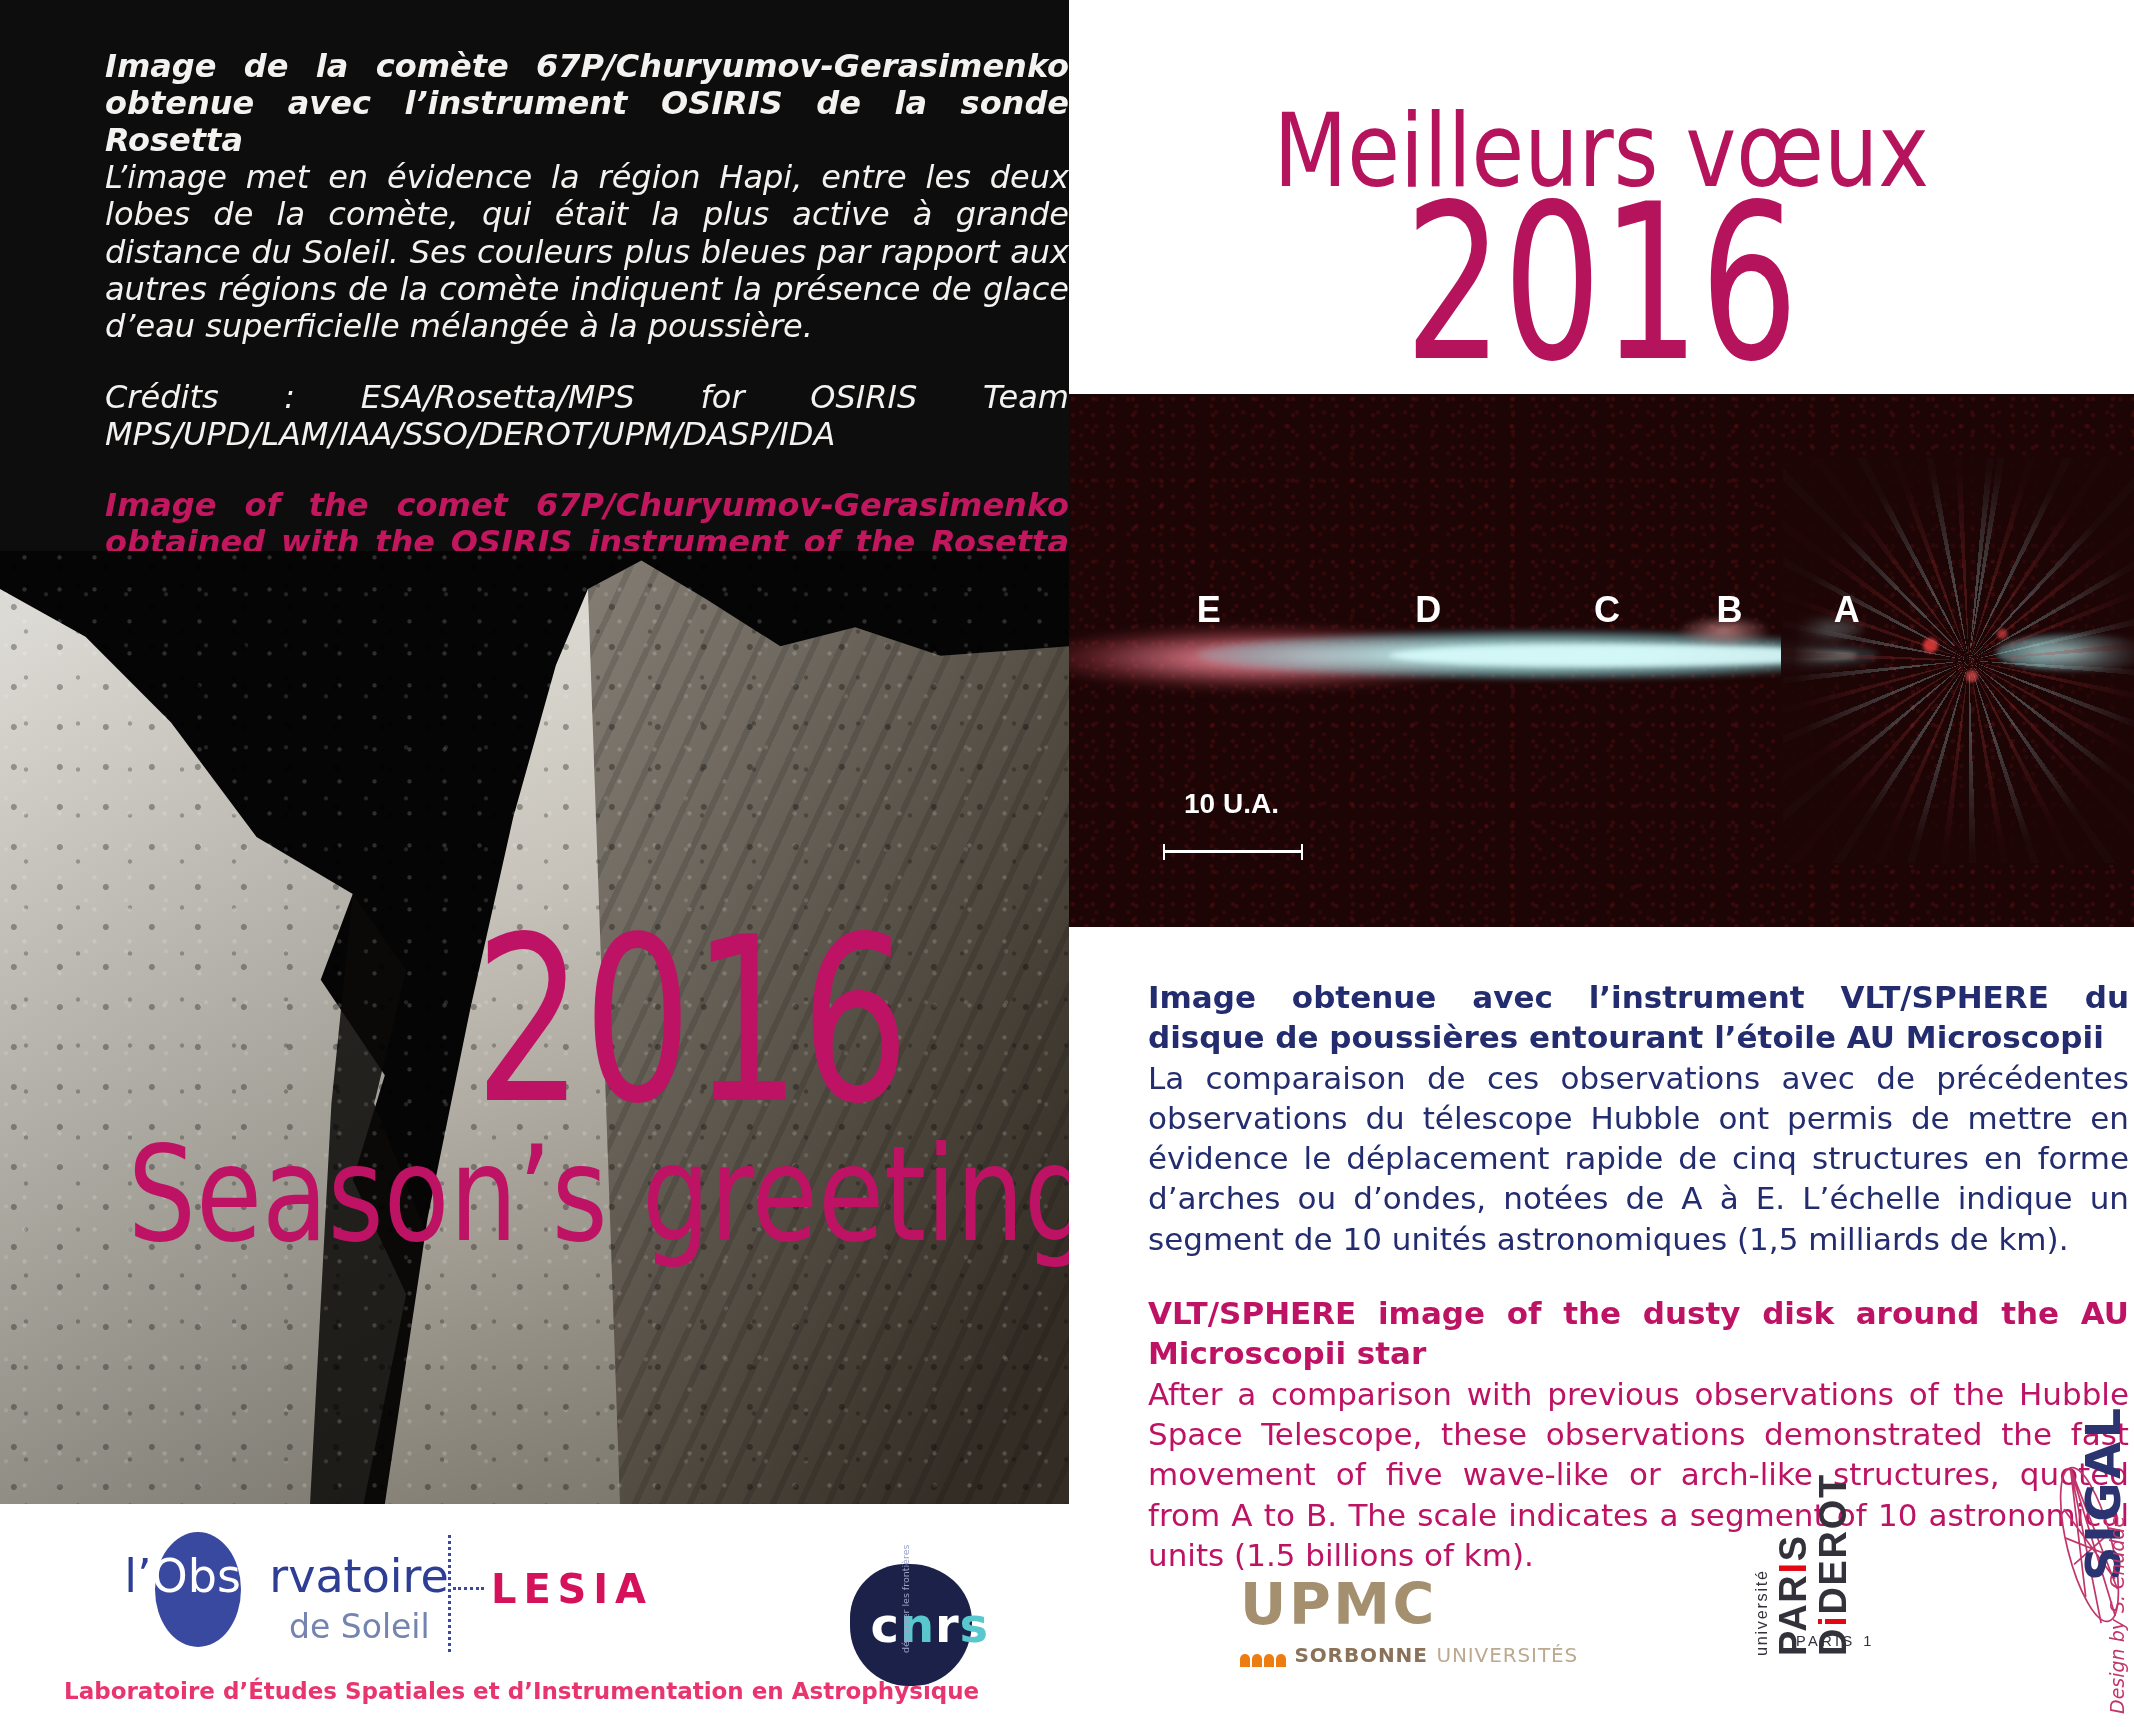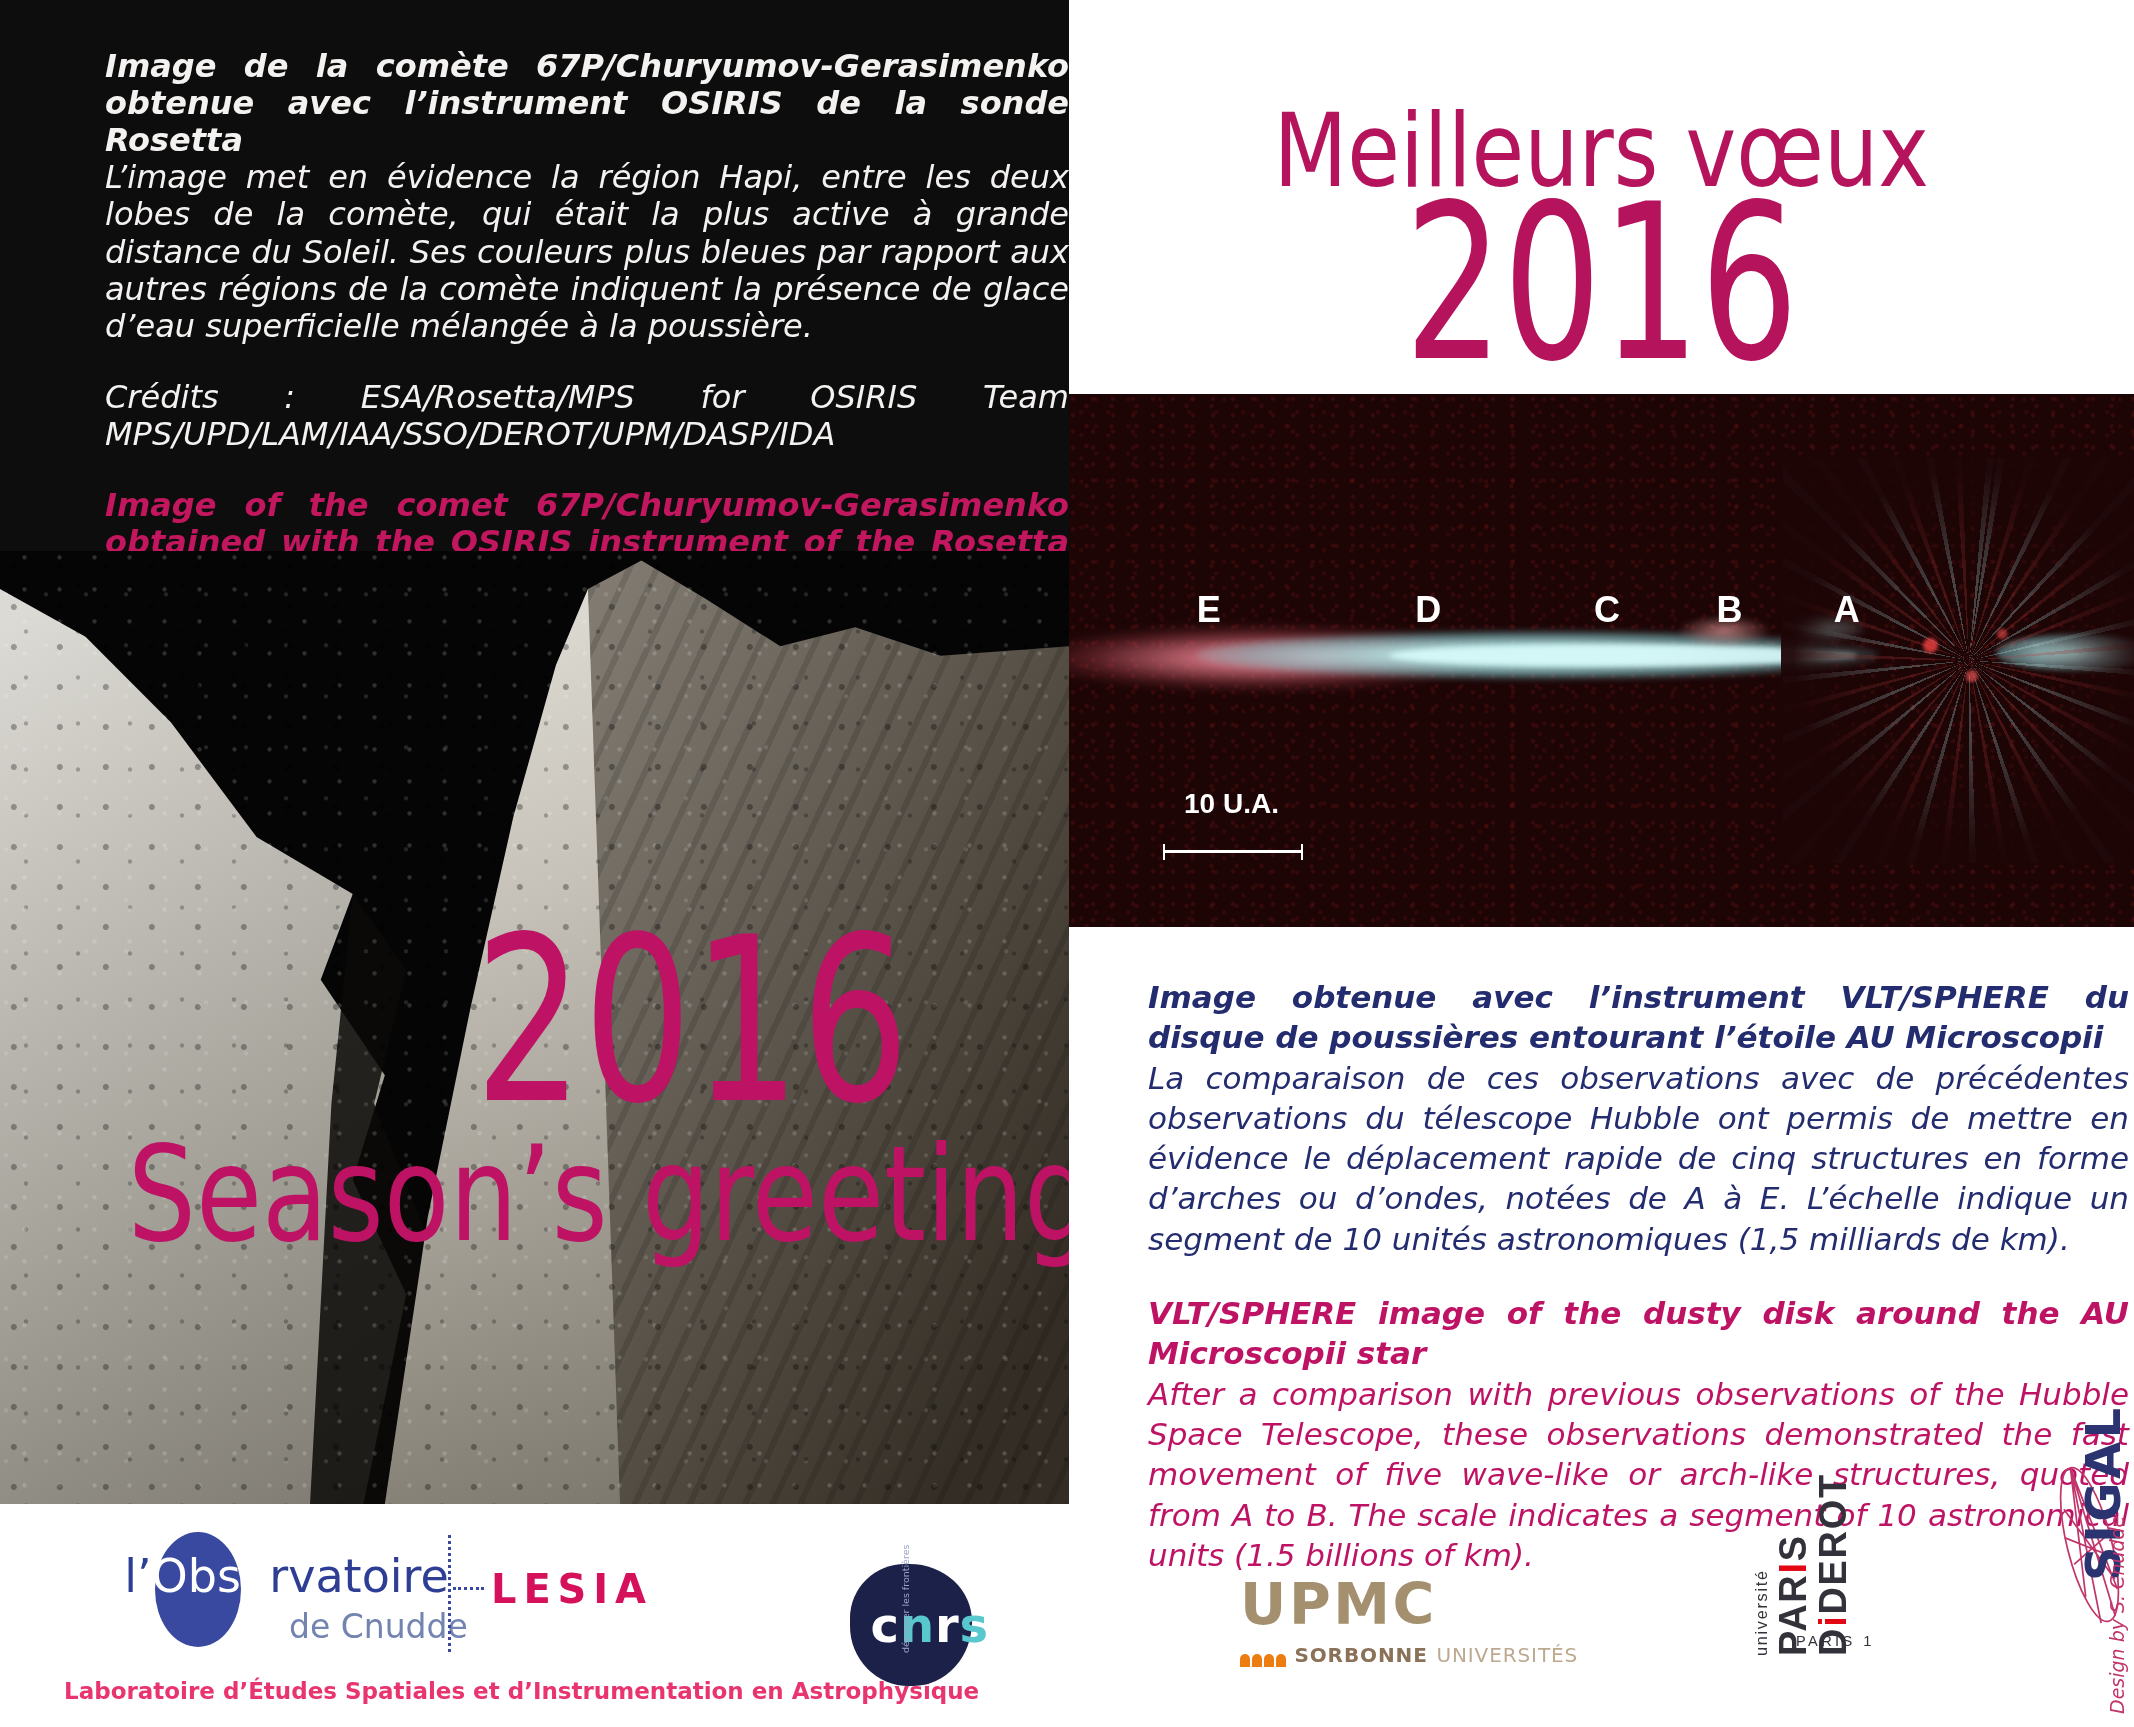--- a/index.html
+++ b/index.html
@@ -87,21 +87,21 @@
         radial-gradient(circle at 82% 28%,rgba(255,80,80,.55) 0 3.4px,transparent 6.9px);}
   .au-label{position:absolute;top:36.5%;color:#ffffff;font-family:"Liberation Sans",sans-serif;
       font-size:36px;font-weight:700;}
   .au-scale-label{position:absolute;left:10.8%;top:74%;color:#ffffff;
       font-family:"Liberation Sans",sans-serif;font-size:28px;font-weight:700;}
   .au-scale-bar{position:absolute;left:8.8%;top:85.5%;width:13.2%;border-top:3.4px solid #ffffff;}
   .au-scale-bar::before,.au-scale-bar::after{content:"";position:absolute;top:-8.6px;width:2.6px;height:15.5px;background:#fff;}
   .au-scale-bar::before{left:0;}
   .au-scale-bar::after{right:0;}
 
-  .right-text{left:1148px;top:977px;width:981px;font-style:italic;font-size:31px;line-height:1.30;
+  .right-text{left:1148px;top:977px;width:981px;font-size:31px;line-height:1.30;
       color:#232c6e;text-align:justify;}
   .right-text p{margin:0;}
   .magenta-txt{color:#be1364;}
 
   
   .obs-logo{left:103px;top:1530px;width:568px;height:138px;margin-left:16px;}
   .obs-ellipse{position:absolute;left:36px;top:1.7px;width:86px;height:115px;background:#3a49a0;border-radius:50%;}
   .obs-name{position:absolute;left:5.2px;top:19px;font-size:46px;font-weight:500;white-space:nowrap;
             font-family:"DejaVu Sans",sans-serif;}
   .obs-name .c1{color:#2e3e95;}
@@ -196,21 +196,21 @@
     <p>La comparaison de ces observations avec de précédentes observations du télescope Hubble ont permis de mettre en évidence le déplacement rapide de cinq structures en forme d’arches ou d’ondes, notées de A à E. L’échelle indique un segment de 10 unités astronomiques (1,5 milliards de km).</p>
     <p class="pt-gap bold magenta-txt">VLT/SPHERE image of the dusty disk around the AU Microscopii star</p>
     <p class="magenta-txt">After a comparison with previous observations of the Hubble Space Telescope, these observations demonstrated the fast movement of five wave-like or arch-like structures, quoted from A to B. The scale indicates a segment of 10 astronomical units (1.5 billions of km).</p>
   </div>
 
   <div class="abs obs-logo">
     <div class="obs-ellipse"></div>
     <div class="obs-name">
       <span class="c1">l’</span><span class="c2">Obse</span><span class="c1">rvatoire</span>
     </div>
-    <div class="obs-sub">de Cnudde</div>
+    <div class="obs-sub">de Soleil</div>
     <div class="obs-divider"></div>
     <div class="obs-dash"></div>
     <div class="lesia">LESIA</div>
   </div>
   <div class="abs lesia-caption">Laboratoire d’Études Spatiales et d’Instrumentation en Astrophysique</div>
 
   <div class="abs cnrs">
     <div class="cnrs-letters">
       <span class="w">c</span><span class="t">n</span><span class="w">r</span><span class="t">s</span>
     </div>

